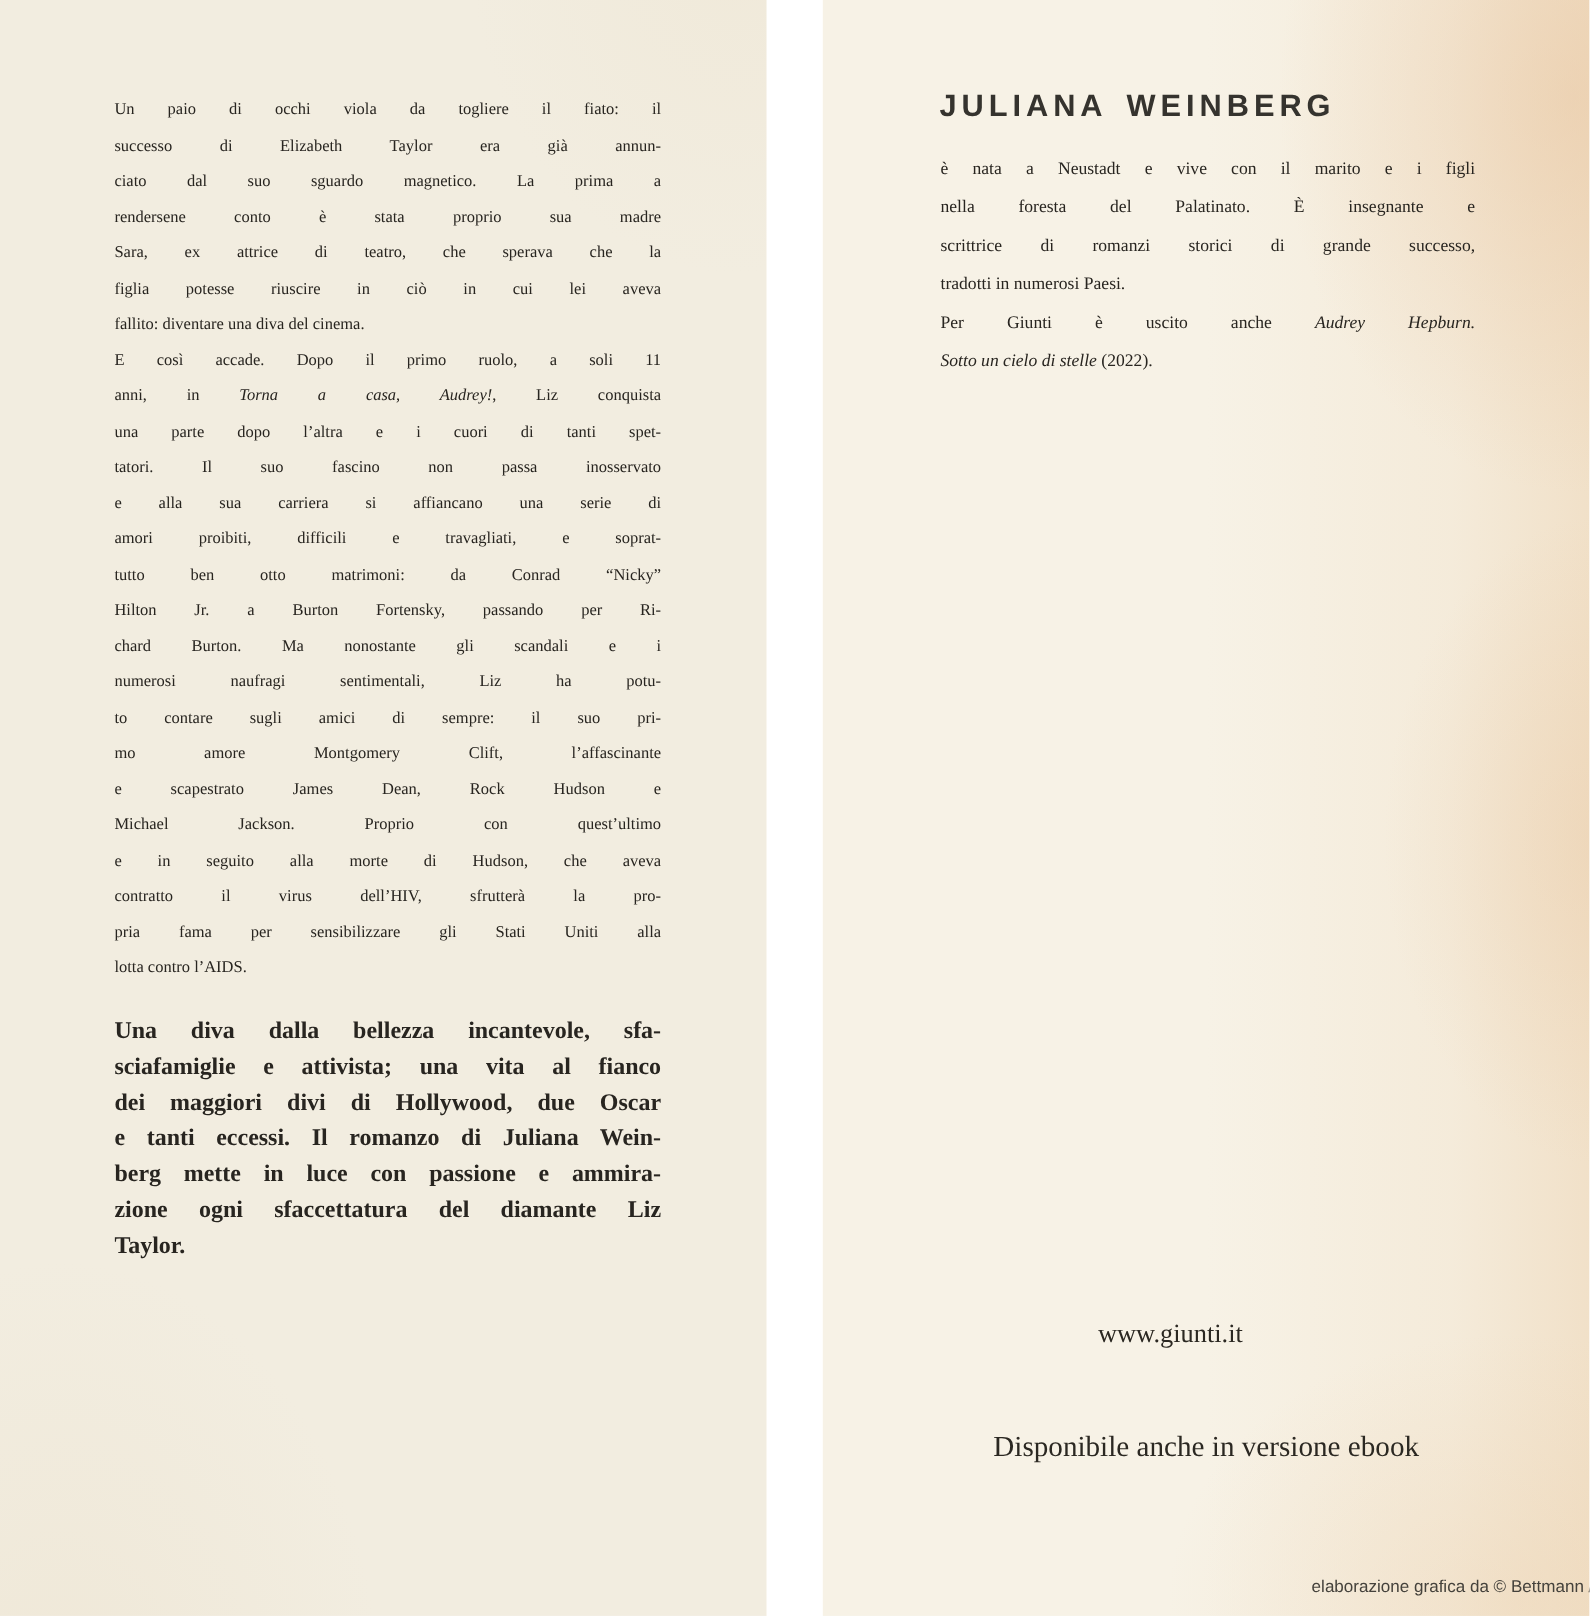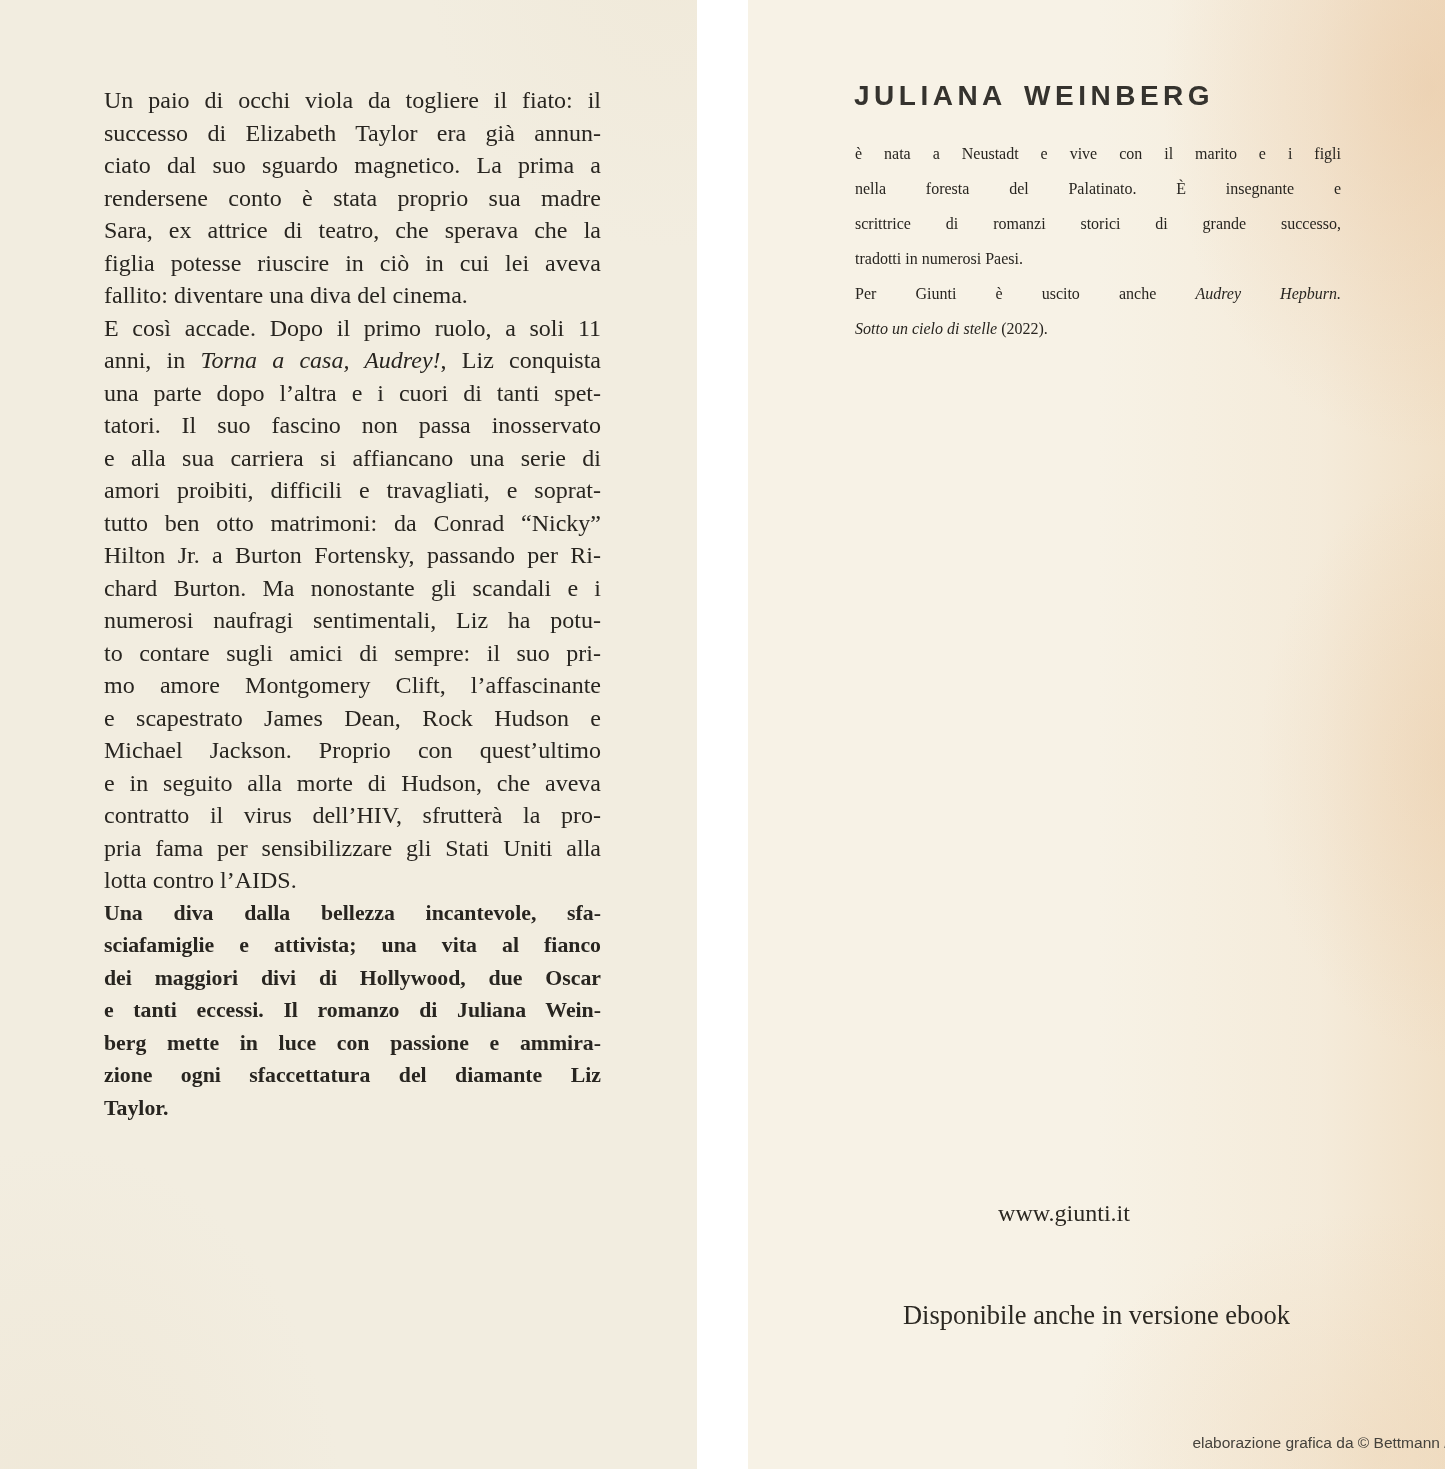--- a/index.html
+++ b/index.html
@@ -22,25 +22,25 @@
   .panel.right {
     left: 748px;
     background:
       radial-gradient(55% 35% at 98% 6%, rgba(232,196,158,0.50), rgba(232,196,158,0) 70%),
       radial-gradient(40% 28% at 102% 52%, rgba(234,202,166,0.42), rgba(234,202,166,0) 72%),
       radial-gradient(60% 22% at 90% 99%, rgba(236,209,175,0.38), rgba(236,209,175,0) 75%),
       linear-gradient(90deg, rgba(240,222,196,0) 50%, rgba(240,222,196,0.35) 82%, rgba(236,210,176,0.55) 100%),
       #f7f2e6;
   }
 
-  .flap-text { font-size: 24px; line-height: 32.5px; color: #282520; }
+  .flap-text { font-size: 15px; line-height: 32.5px; color: #282520; }
   .tline { text-align: justify; text-align-last: justify; }
   .tline.tline-end { text-align-last: left; }
   .synopsis-block { position: absolute; left: 104px; top: 84px; width: 497px; }
-  .summary { font-weight: bold; font-size: 21.8px; }
+  .summary { margin-top: 24px; font-weight: bold; font-size: 21.8px; }
 
   .author {
     position: absolute; left: 106px; top: 80px; margin: 0;
     font-family: "Liberation Sans", sans-serif;
     font-weight: 700; font-size: 28px; letter-spacing: 4.5px; word-spacing: 6px;
     color: #35332e; white-space: nowrap;
   }
   .bio { position: absolute; left: 107px; top: 136px; width: 486px; font-size: 16px; line-height: 35px; }
 
   .website {

